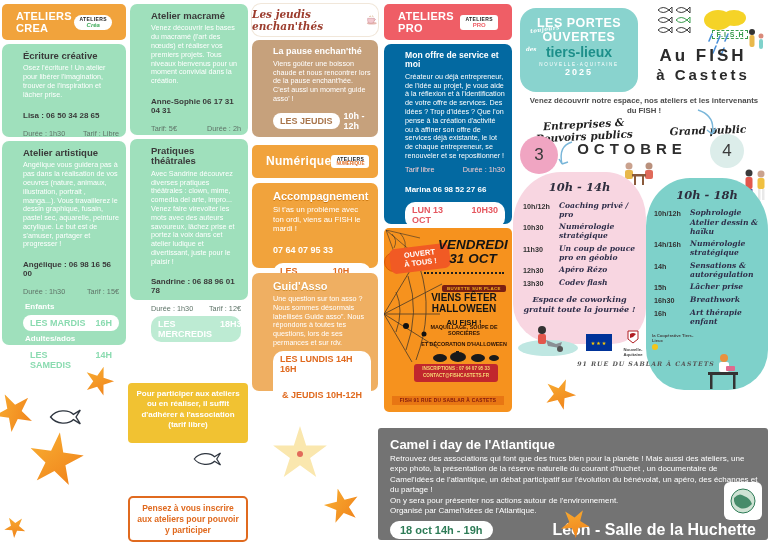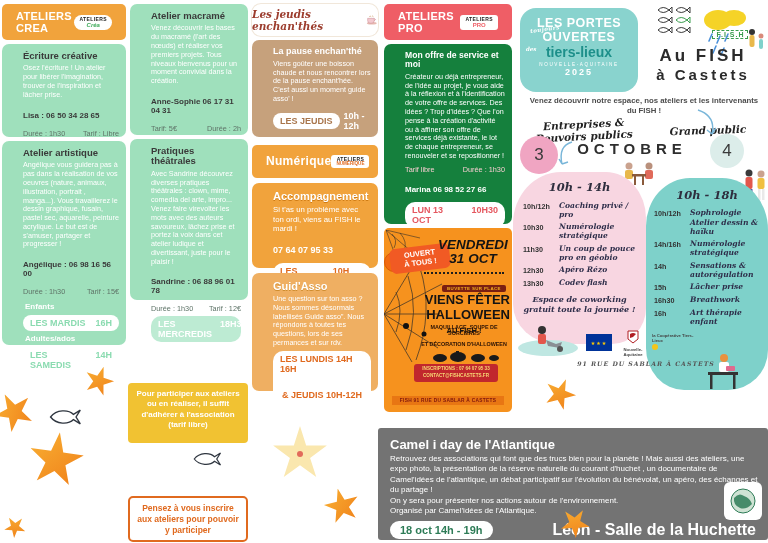--- a/index.html
+++ b/index.html
@@ -30,21 +30,21 @@
   .tan{background:#C6A17C;}
   .tan h3{color:#fff;font-size:9px;}
   
   .orangebg{background:#F1A33C;}
   .orange-lt{background:#EFAF62;}
   .o-title{color:#fff;font-weight:900;font-size:11px;text-shadow:0 1px 0 #d07c14;margin:0 0 3px 0;}
   .pill.o{color:#E06A1F;}
   .pill.r{color:#E5575F;}
   .pill.t{color:#A9764C;}
   
-  .redbg{background:#15803d;}
+  .redbg{background:#0369a1;}
   .redbg h3{color:#fff;font-size:8.6px;}
   .redbg .meta{color:#f6cdd0;}
   .redbg .contact{color:#fff;}
   
   .hw{background:#F6921E;border-radius:5px;overflow:hidden;}
   
   .tealbox{background:#89D3CE;border-radius:16px;color:#fff;text-align:center;padding:8px 4px;box-sizing:border-box;}
   .blob-pink{background:#F8D6E1;border-radius:48px 40px 34px 44px / 52px 46px 36px 40px;}
   .blob-teal{background:#7ED1CA;border-radius:44px 46px 40px 38px / 48px 52px 40px 42px;}
   .sched-row{display:flex;align-items:flex-start;margin:0 0 4px 0;}
@@ -252,21 +252,21 @@
     </div>
     <div class="abs hw-title" style="left:52px;top:10px;width:74px;">
       <div style="font-size:13.5px;">VENDREDI</div>
       <div style="font-size:13.5px;">31 OCT</div>
     </div>
     <div class="abs" style="left:40px;top:44px;width:80px;border-top:2px dotted #1d1d1d;"></div>
     <div class="abs" style="left:58px;top:48px;">
       <span class="ribbon">BUVETTE SUR PLACE</span>
     </div>
     <div class="abs" style="left:34px;top:64px;width:92px;text-align:center;color:#141414;font-weight:900;">
-      <div style="font-size:13px;text-align:right;">VIENS FÊTER HALLOWEEN</div>
+      <div style="font-size:10px;">VIENS FÊTER HALLOWEEN</div>
       <div style="font-size:7.6px;margin-top:4px;">AU FISH !</div>
     </div>
     <div class="abs" style="left:34px;top:96px;width:92px;text-align:center;color:#2a1205;font-weight:bold;">
       <div style="font-size:5.4px;">MAQUILLAGE, SOUPE DE SORCIÈRES</div>
       <div style="font-size:5.4px;margin-top:5px;">ET DÉCORATION D'HALLOWEEN</div>
     </div>
     <svg class="abs" style="left:44px;top:122px;" width="76" height="12" viewBox="0 0 76 12">
       <g fill="#1a1a1a">
         <ellipse cx="12" cy="8" rx="7" ry="4"></ellipse>
           <ellipse cx="30" cy="7" rx="8" ry="5"></ellipse>

